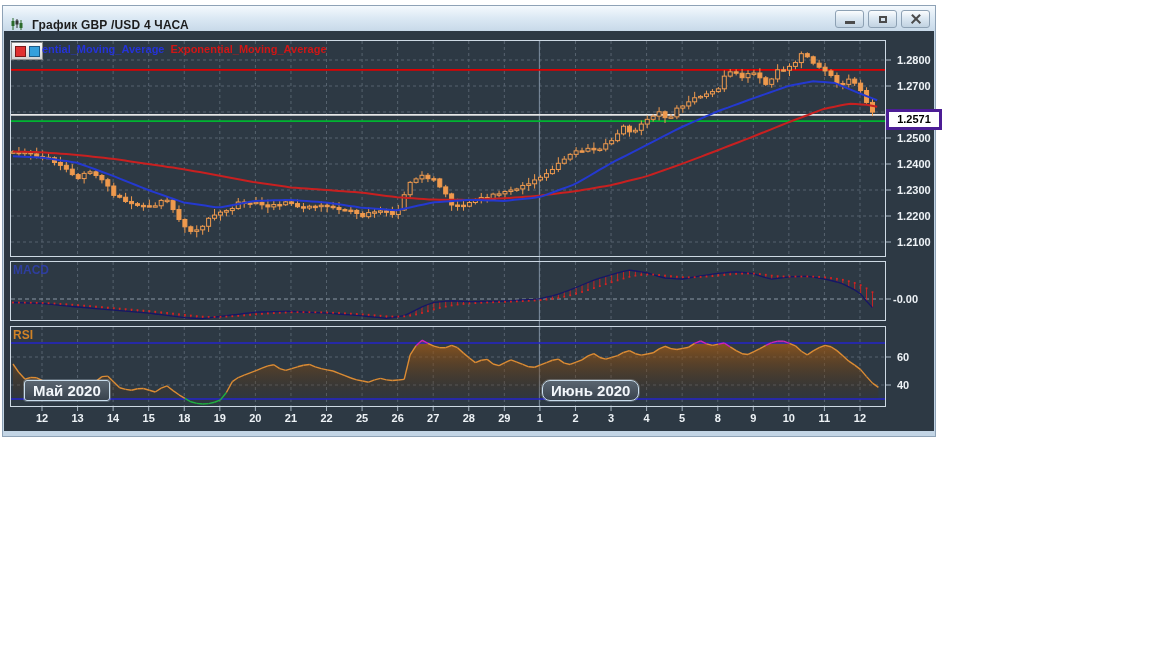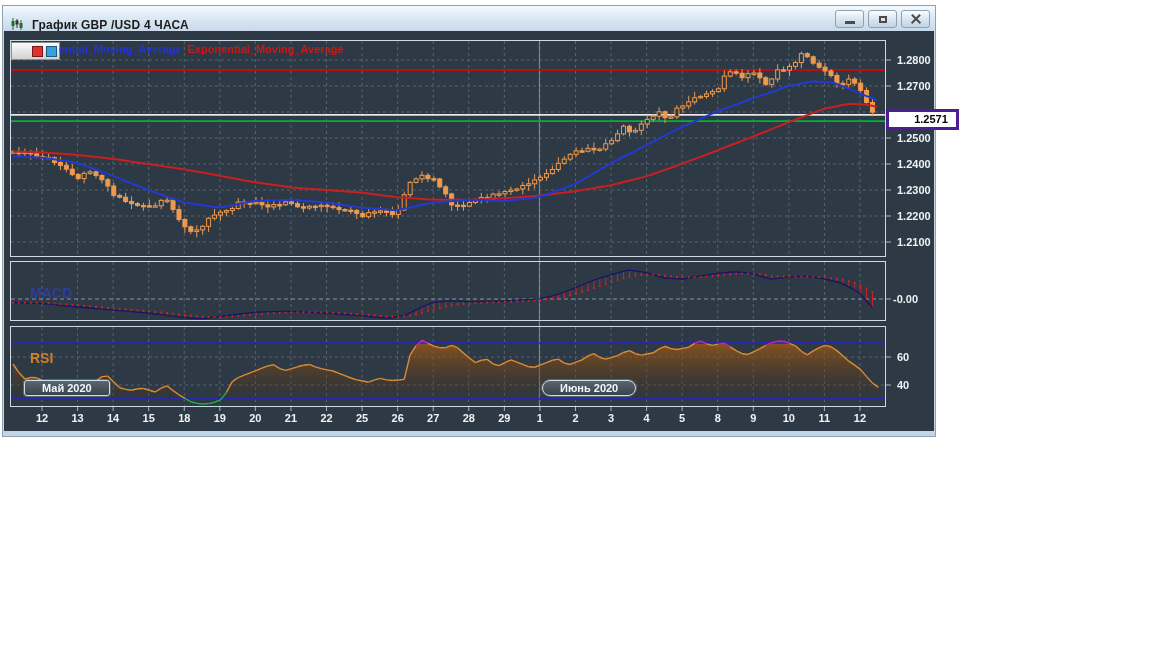--- a/index.html
+++ b/index.html
@@ -21,34 +21,34 @@
   .g-rest{width:8px;height:7px;border:2px solid #4b4b4b;box-sizing:border-box;}
   .g-close{width:12px;height:10px;position:relative;}
   .g-close::before,.g-close::after{content:"";position:absolute;left:0;top:4px;width:12px;height:2.4px;
        background:#4b4b4b;}
   .g-close::before{transform:rotate(45deg);}
   .g-close::after{transform:rotate(-45deg);}
   
   #client{left:4px;top:31px;width:930px;height:400px;background:#2d3944;}
   #chart-svg{left:0;top:0;z-index:5;}
   
-  .ovl{z-index:8;padding-left:17px;}
+  .ovl{z-index:8;}
   #legend-chips{left:11px;top:42px;width:30px;height:16px;
        background:linear-gradient(#fbfbfb,#d2d2d2);border:1px solid #8e8e8e;
        display:flex;align-items:center;justify-content:center;gap:3px;}
   .chip{width:9px;height:9px;}
   #chip-red{background:#e03030;border:1px solid #7a1818;}
   #chip-blue{background:#35a0dc;border:1px solid #1c5a86;}
   #legend-text{left:42px;top:43px;font-size:11px;font-weight:bold;white-space:nowrap;}
   #legend-fast{color:#2433d8;}
   #legend-slow{color:#d01616;margin-left:6px;}
-  .panel-label{font-size:14px;font-weight:bold;margin-top:22px;}
+  .panel-label{font-size:12px;font-weight:bold;}
   #macd-label{left:13px;top:263px;color:#2e3e9e;}
   #rsi-label{left:13px;top:328px;color:#d08226;}
-  .month-box{padding:1px 17px;font-size:11px;font-weight:bold;color:#f2f6fa;
+  .month-box{padding:1px 8px;font-size:15px;font-weight:bold;color:#f2f6fa;
        background:linear-gradient(#5a6570,#39434e);border:1px solid #c9ddec;border-radius:3px;
        box-shadow:0 0 0 1px rgba(220,235,248,.25);white-space:nowrap;}
   #month-may{left:24px;top:380px;}
   #month-jun{left:542px;top:380px;border-radius:8px;}
   #price-box{left:886px;top:109px;width:50px;height:15px;background:#ffffff;color:#000;
        border:3px solid #4c1d95;font-size:11px;font-weight:bold;text-align:center;line-height:15px;}
 </style>
 </head>
 <body>
 

